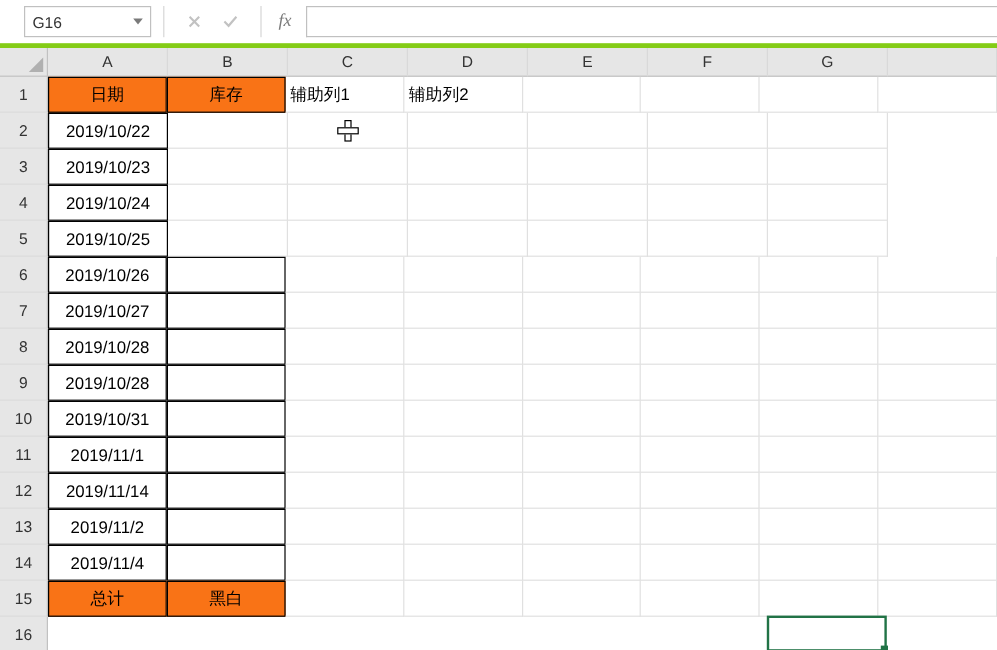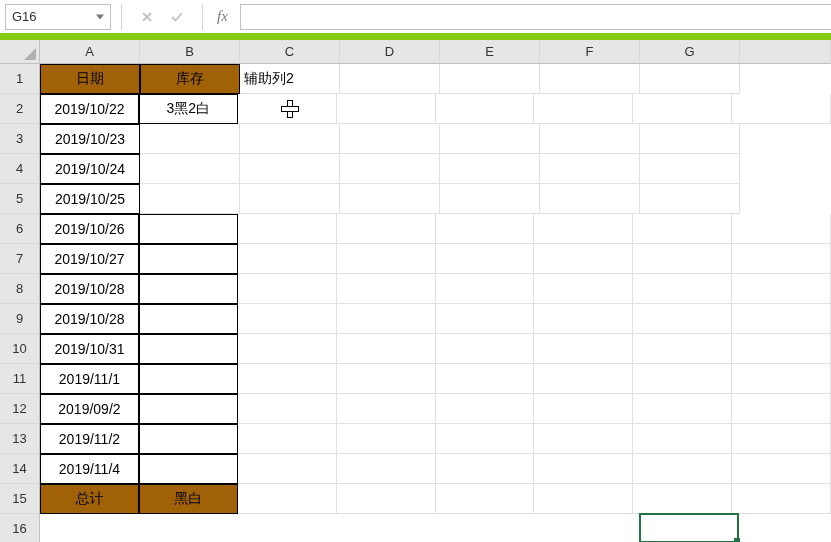--- a/index.html
+++ b/index.html
@@ -9,22 +9,22 @@
     background: #fff;
     width: 831px;
     height: 542px;
     overflow: hidden;
     position: relative;
   }
   .formula-bar {
     display: flex;
     align-items: center;
     height: 40px;
-    border-bottom: 7px solid #84cc16;
-    padding-left: 5px;
+    border-bottom: 4px solid #84cc16;
+    padding-left: 20px;
   }
   .name-box {
     width: 106px;
     height: 26px;
     border: 1px solid #c0c0c0;
     background: #fff;
     display: flex;
     align-items: center;
     padding: 0 6px;
     font-size: 13px;
@@ -141,21 +141,21 @@
     display: flex;
     align-items: center;
     justify-content: center;
     font-size: 14px;
     color: #000;
     padding: 0 4px;
     white-space: nowrap;
   }
   .cell.left { justify-content: flex-start; }
   .hdr-yellow {
-    background: #a16207;
+    background: #f97316;
     border: 1px solid #000 !important;
     font-weight: 400;
   }
   .bordered {
     border: 1px solid #000 !important;
     text-align: right;
   }
   .sel-cell {
     position: absolute;
     border: 2px solid #217346;
@@ -241,29 +241,29 @@
         <div class="col-h">D</div>
         <div class="col-h">E</div>
         <div class="col-h">F</div>
         <div class="col-h">G</div>
         <div class="col-h" style="flex: 1 1 0%;"></div>
       </div>
     <div id="grid-rows">
         <div class="row">
           <div class="cell hdr-yellow">日期</div>
           <div class="cell hdr-yellow">库存</div>
+          <div class="cell left">辅助列1</div>
           <div class="cell left">辅助列2</div>
           <div class="cell"></div>
           <div class="cell"></div>
           <div class="cell"></div>
           <div class="cell"></div>
         </div>
         <div class="row">
           <div class="cell bordered">2019/10/22</div>
-          <div class="cell bordered">3黑2白</div>
           <div class="cell"></div>
           <div class="cell"></div>
           <div class="cell"></div>
           <div class="cell"></div>
           <div class="cell"></div>
           <div class="cell"></div>
         </div>
         <div class="row">
           <div class="cell bordered">2019/10/23</div>
           <div class="cell"></div>
@@ -345,21 +345,21 @@
           <div class="cell bordered">2019/11/1</div>
           <div class="cell bordered"></div>
           <div class="cell"></div>
           <div class="cell"></div>
           <div class="cell"></div>
           <div class="cell"></div>
           <div class="cell"></div>
           <div class="cell"></div>
         </div>
         <div class="row">
-          <div class="cell bordered">2019/09/2</div>
+          <div class="cell bordered">2019/11/14</div>
           <div class="cell bordered"></div>
           <div class="cell"></div>
           <div class="cell"></div>
           <div class="cell"></div>
           <div class="cell"></div>
           <div class="cell"></div>
           <div class="cell"></div>
         </div>
         <div class="row">
           <div class="cell bordered">2019/11/2</div>

